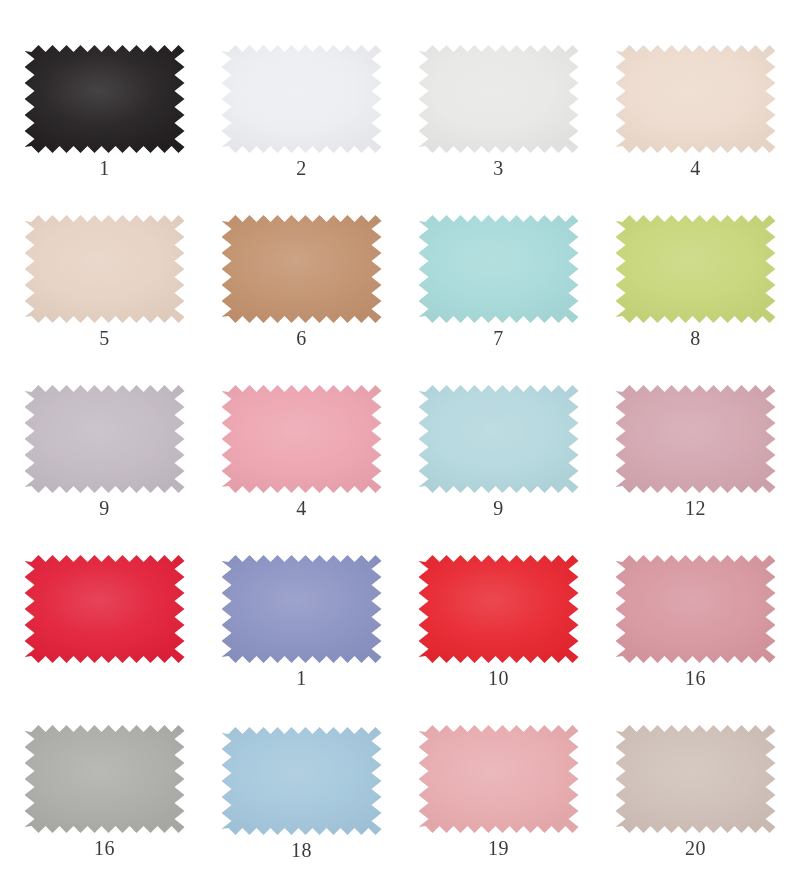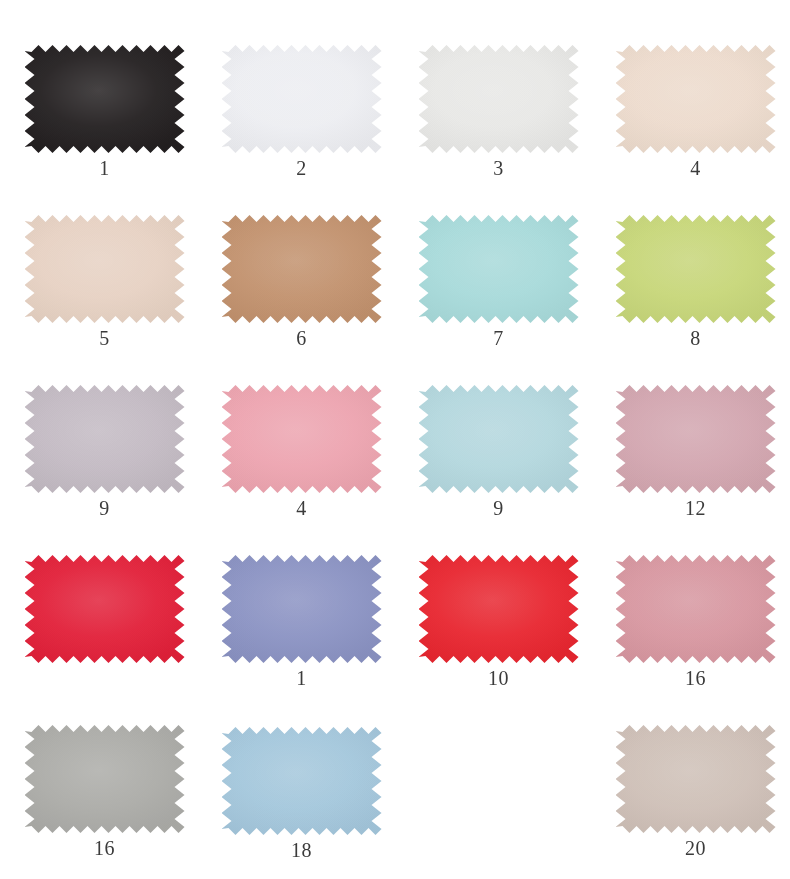--- a/index.html
+++ b/index.html
@@ -356,20 +356,30 @@
     <div class="swatch-cell" style="left: 203px; top: 707px;">
       <div class="swatch-chip-wrap">
         <div class="swatch-chip">
           <div class="swatch-fill" style="background-color: rgb(168, 204, 226);"></div>
           <div class="swatch-sheen"></div>
           <div class="swatch-grain"></div>
         </div>
       </div>
       <div class="swatch-label">18</div>
     </div>
+    <div class="swatch-cell" style="left: 400px; top: 705px;">
+      <div class="swatch-chip-wrap">
+        <div class="swatch-chip">
+          <div class="swatch-fill" style="background-color: rgb(238, 176, 180);"></div>
+          <div class="swatch-sheen"></div>
+          <div class="swatch-grain"></div>
+        </div>
+      </div>
+      <div class="swatch-label">19</div>
+    </div>
     <div class="swatch-cell" style="left: 597px; top: 705px;">
       <div class="swatch-chip-wrap">
         <div class="swatch-chip">
           <div class="swatch-fill" style="background-color: rgb(212, 197, 188);"></div>
           <div class="swatch-sheen"></div>
           <div class="swatch-grain"></div>
         </div>
       </div>
       <div class="swatch-label">20</div>
     </div>

